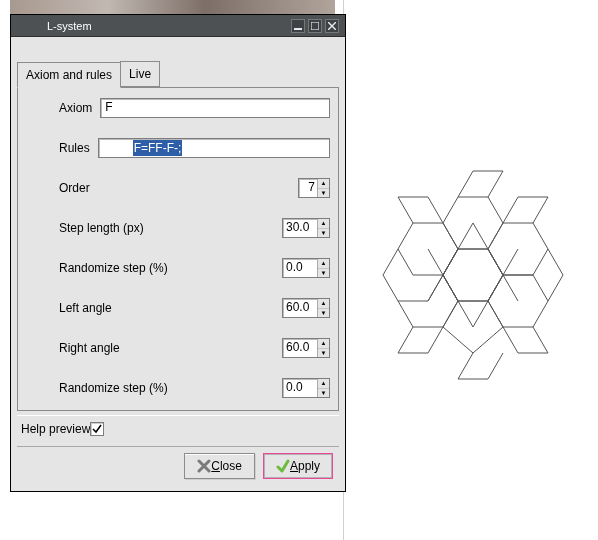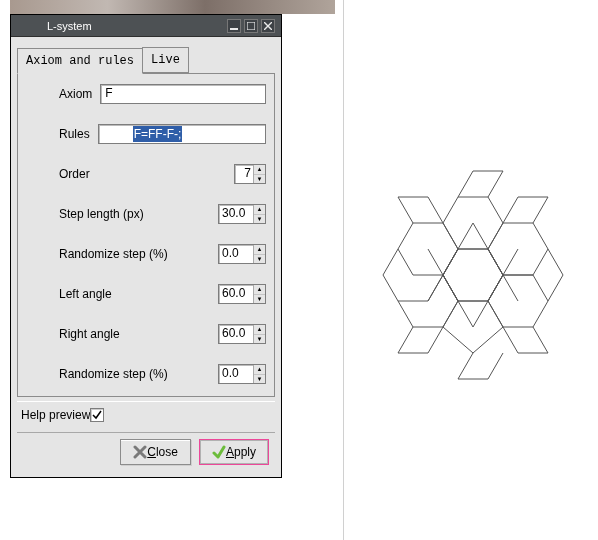--- a/index.html
+++ b/index.html
@@ -20,21 +20,21 @@
   }
   .page-bg-vline {
     position: absolute;
     left: 343px; top: 0;
     width: 1px; height: 540px;
     background: #d0d0d0;
   }
   .window {
     position: absolute;
     left: 10px; top: 14px;
-    width: 272px;
+    width: 336px;
     background: #e5e5e5;
     border: 1px solid #000;
     box-shadow: 0 0 0 0;
   }
   .titlebar {
     height: 22px;
     background: #4d5154;
     color: #fff;
     display: flex;
     align-items: center;
@@ -53,22 +53,21 @@
     font-size: 10px;
     line-height: 1;
   }
   .title-text { margin-left: 30px; }
   .window-body {
     padding: 6px;
   }
   .tabs {
     display: flex;
     align-items: flex-end;
-    margin-top: 4px;
-    font-family: Liberation Mono, monospace;
+    margin-top: 18px;
   }
   .tab {
     padding: 5px 8px;
     border: 1px solid #8b8b8b;
     background: #e5e5e5;
     font-size: 12px;
     position: relative;
   }
   .tab.active {
     border-bottom: 1px solid #e5e5e5;

